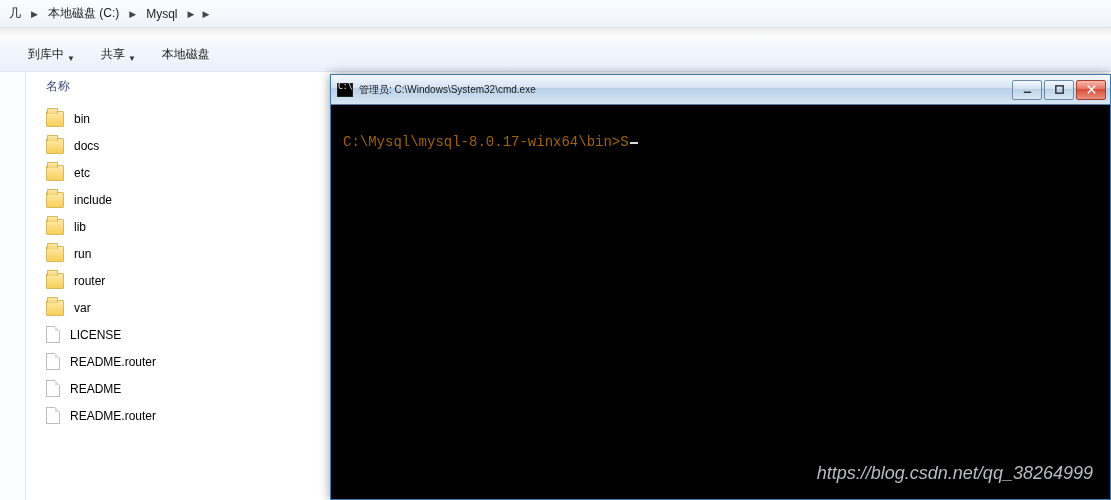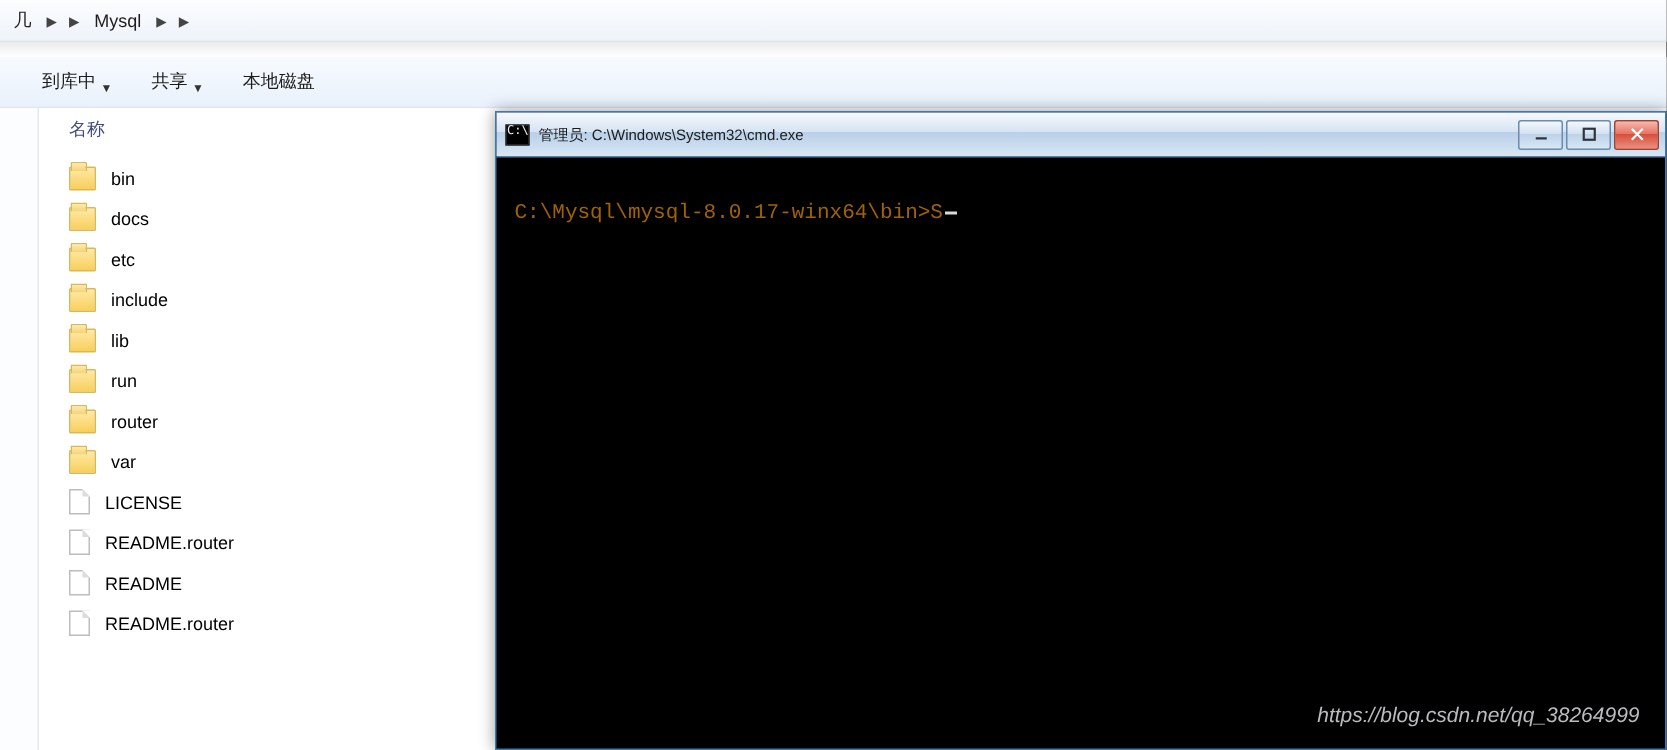--- a/index.html
+++ b/index.html
@@ -138,30 +138,31 @@
       color: #a16207; padding: 4px 6px; white-space: pre;
     }
     .cursor {
       display:inline-block; width: 8px; border-bottom: 2px solid #d9d9d9;
       transform: translateY(-2px); margin-left: 1px;
     }
 
     
     .watermark {
       position: absolute; right: 18px; bottom: 16px;
-      color: #b9bbbe; font-size: 14px; font-style: italic;
+      color: #b9bbbe; font-size: 18px; font-style: italic;
       font-family: "Segoe UI", sans-serif;
     }
   </style>
 </head>
 <body>
 
 <div class="address-bar">
   <span class="bc-seg">几</span>
   <span class="bc-arrow">▶</span>
+  <span class="bc-seg">本地磁盘 (C:)</span>
   <span class="bc-arrow">▶</span>
   <span class="bc-seg">Mysql</span>
   <span class="bc-arrow">▶</span>
   <span class="bc-arrow">▶</span>
 </div>
 <div class="band-shadow"></div>
 
 <div class="toolbar">
   <div class="tool">
     <span>到库中</span>

